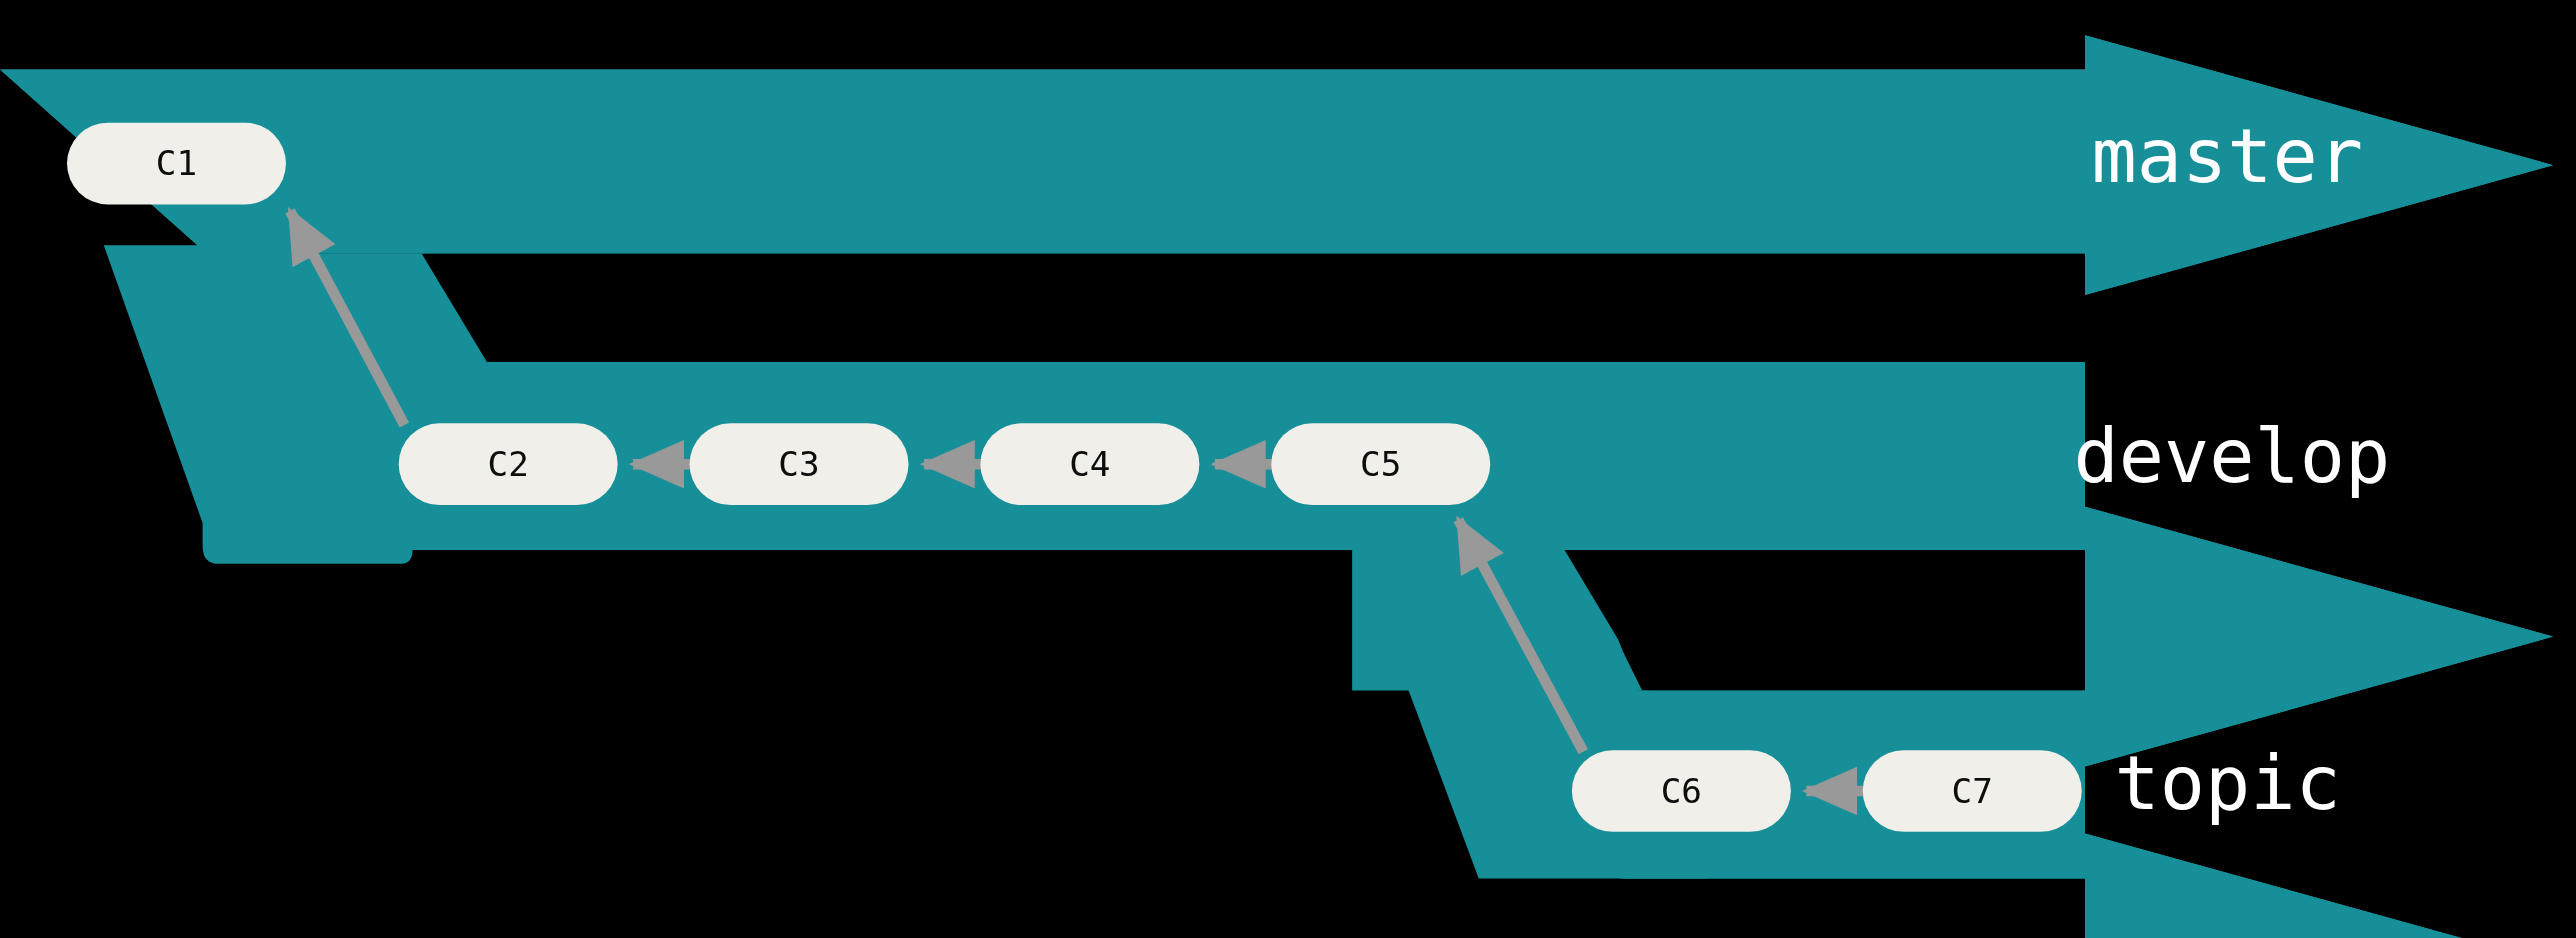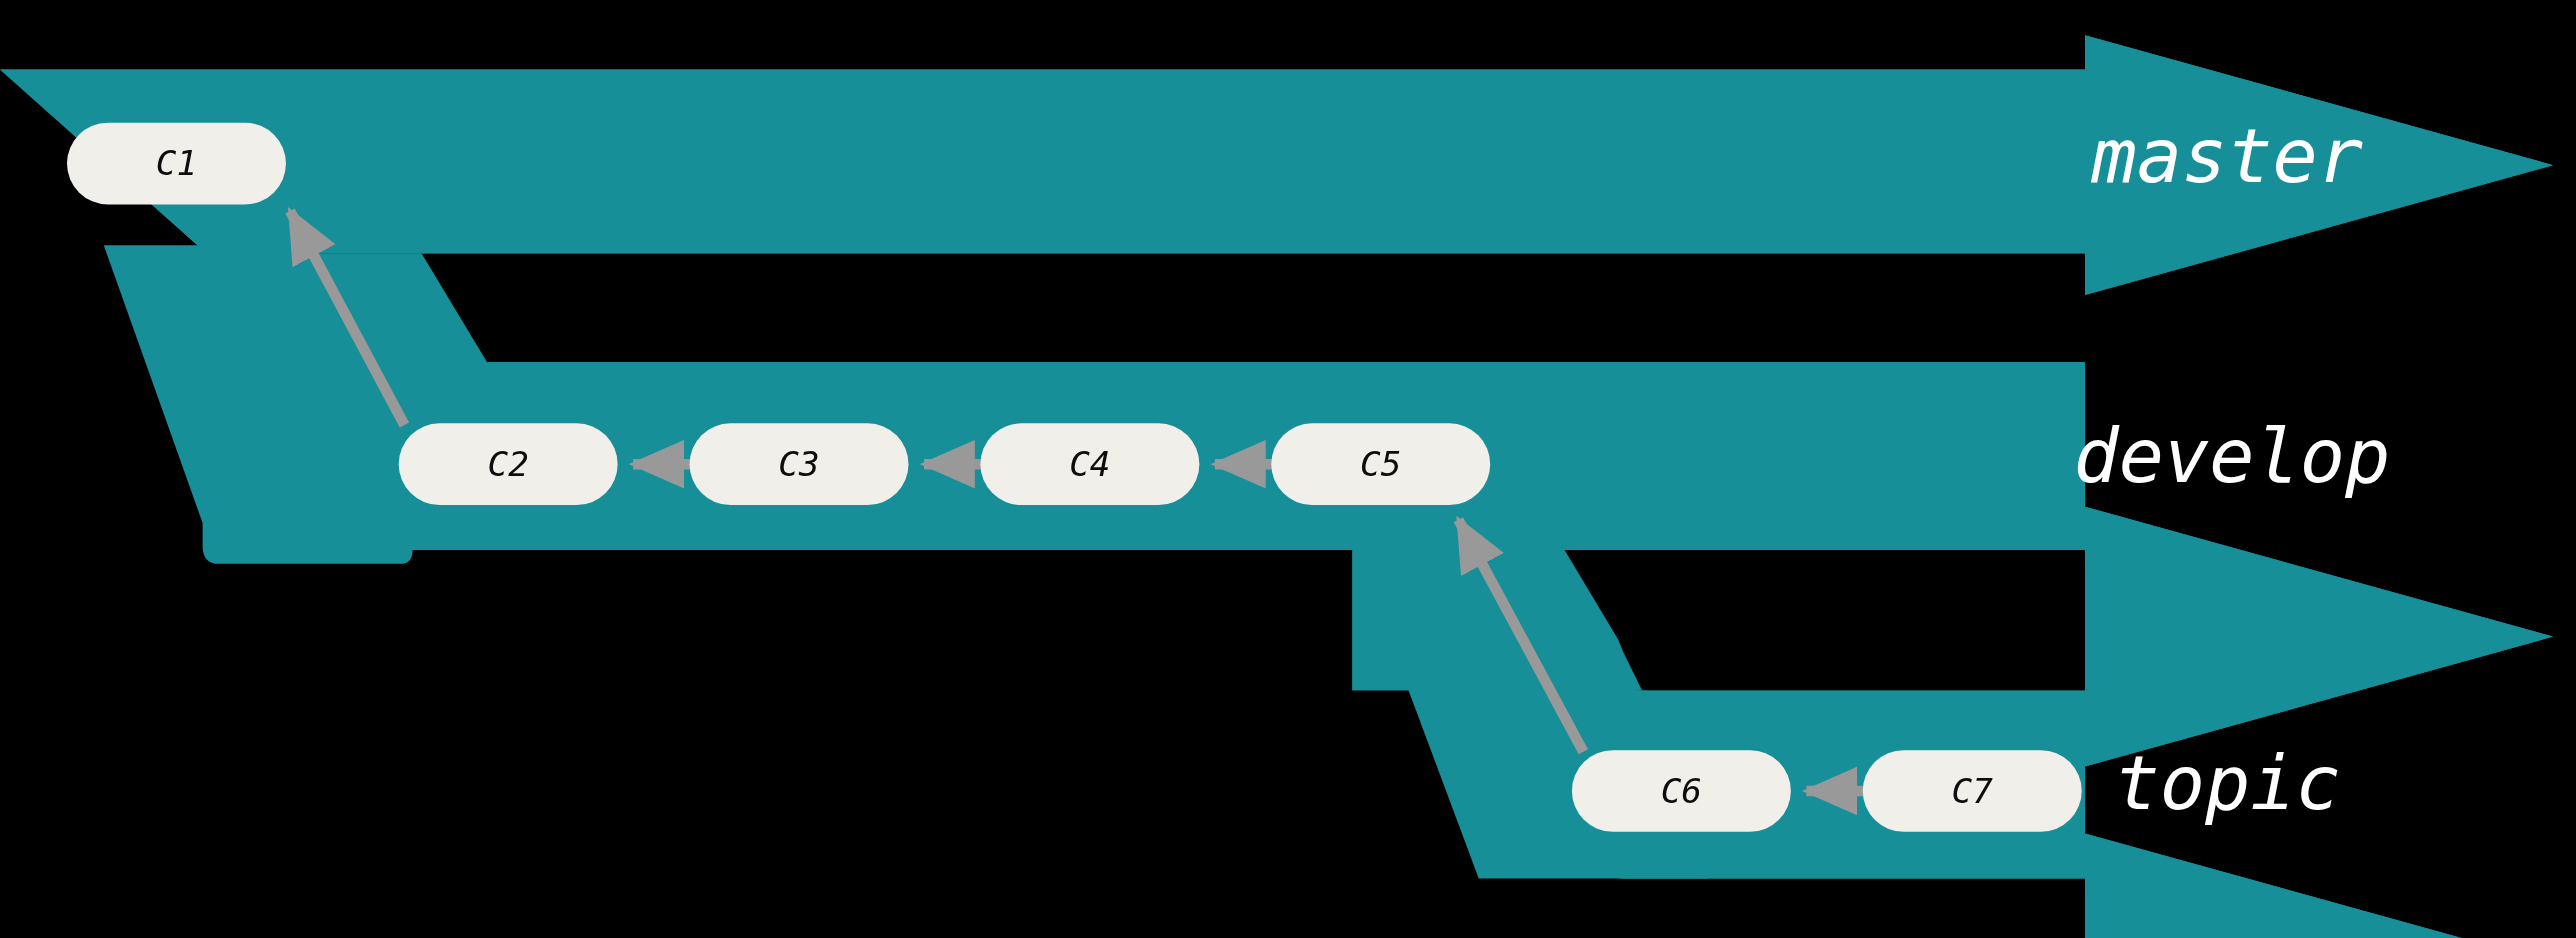--- a/index.html
+++ b/index.html
@@ -7,21 +7,20 @@
     padding: 0;
     background: #000000;
   }
   #stage {
     position: relative;
     width: 2576px;
     height: 939px;
     background: #000000;
     overflow: hidden;
     font-family: "DejaVu Sans Mono", "Liberation Mono", monospace;
-    font-style: italic;
   }
   #diagram {
     position: absolute;
     inset: 0;
     width: 2576px;
     height: 939px;
     display: block;
   }
   .branch-label {
     font-family: "DejaVu Sans Mono", "Liberation Mono", monospace;

